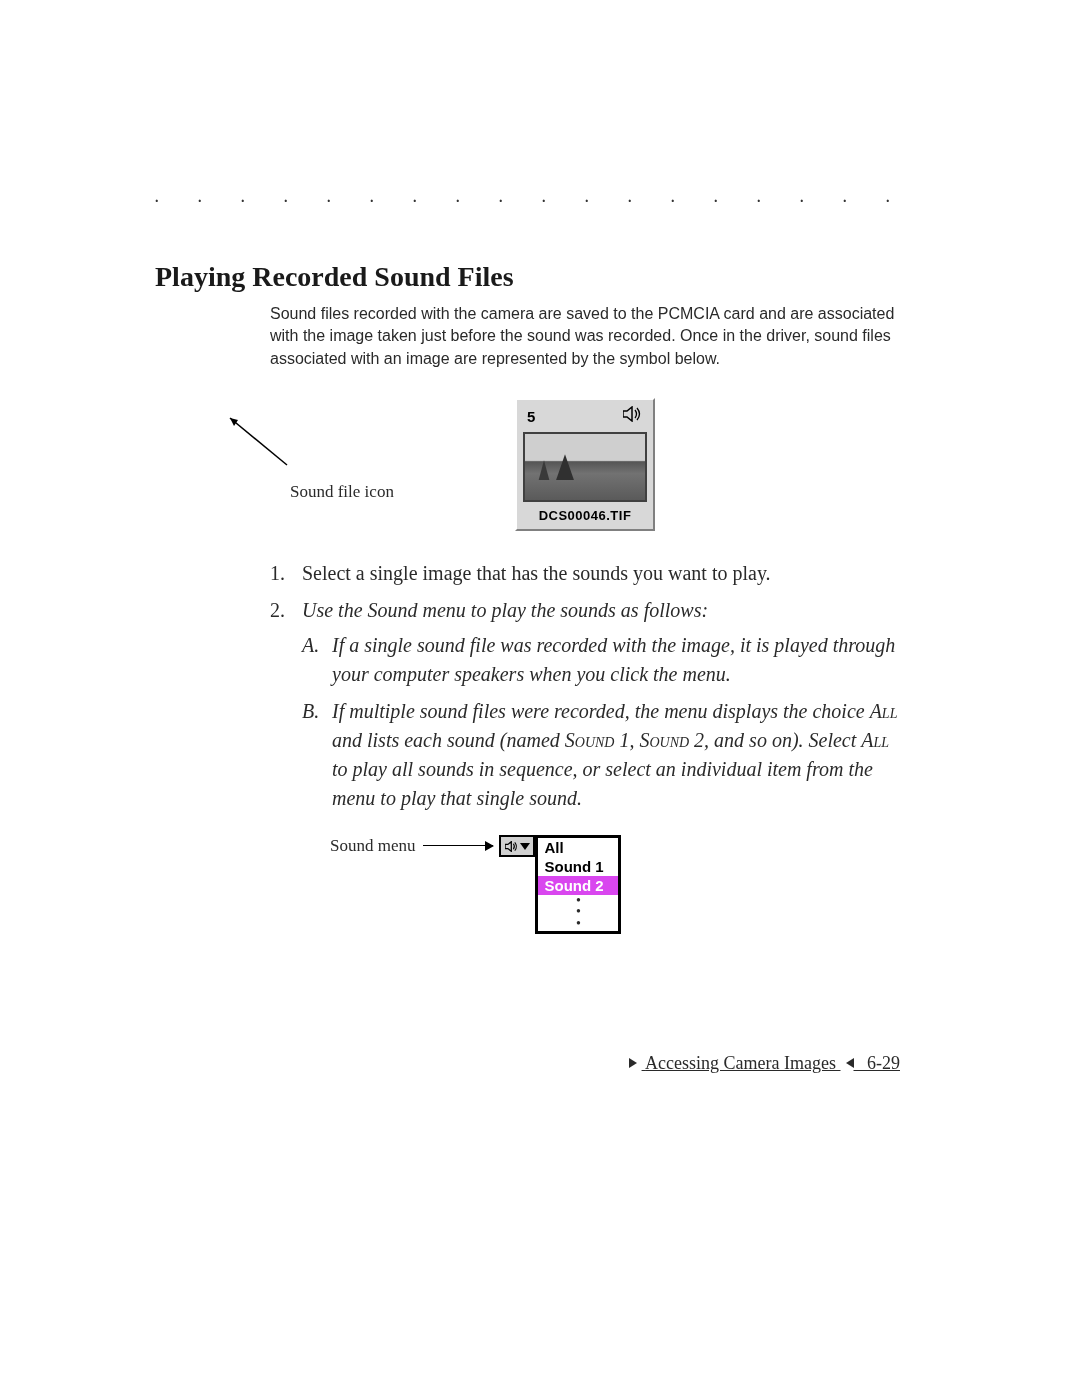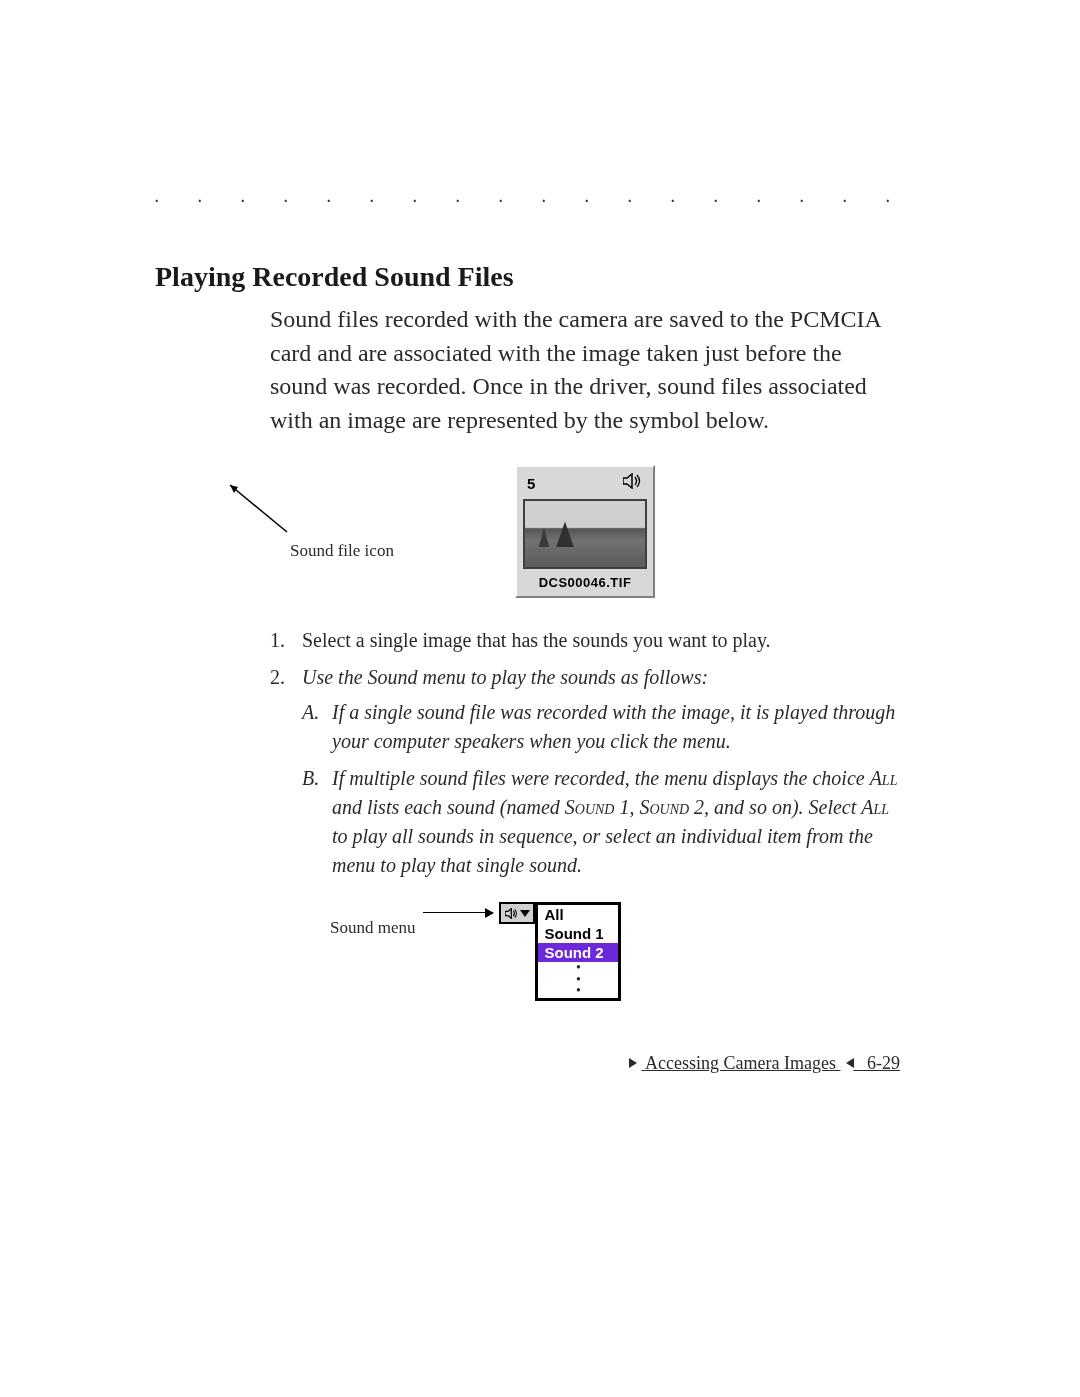--- a/index.html
+++ b/index.html
@@ -24,22 +24,22 @@
       overflow: hidden;
     }
     .heading {
       font-family: 'Century Schoolbook', 'Bookman Old Style', Georgia, serif;
       font-weight: bold;
       font-size: 28px;
       color: #1a1a1a;
       margin-bottom: 10px;
     }
     .intro-para {
-      font-family: Liberation Serif, serif;
-      font-size: 24px;
+      font-family: Liberation Sans, sans-serif;
+      font-size: 16px;
       line-height: 1.4;
       padding-left: 115px;
       margin-bottom: 28px;
     }
     .figure-1 {
       display: flex;
       align-items: flex-start;
       justify-content: center;
       margin-bottom: 28px;
       position: relative;
@@ -150,21 +150,21 @@
       align-items: flex-start;
       justify-content: flex-start;
       padding-left: 175px;
       position: relative;
     }
     .sound-menu-label {
       font-family: 'Lucida Bright', Georgia, serif;
       font-size: 17px;
       color: #2a2a2a;
       margin-right: 8px;
-      margin-top: 16px;
+      margin-top: 1px;
     }
     .arrow-line {
       height: 1px;
       background: #000;
       width: 70px;
       margin-top: 10px;
       position: relative;
     }
     .arrow-line::after {
       content: "";
@@ -198,21 +198,21 @@
     }
     .menu-item {
       font-family: Arial, Helvetica, sans-serif;
       font-weight: bold;
       font-size: 15px;
       padding: 1px 6px;
       background: #fff;
       color: #000;
     }
     .menu-item.selected {
-      background: #6d28d9;
+      background: #d946ef;
       color: #fff;
     }
     .menu-dots {
       text-align: center;
       padding: 0 6px 2px 6px;
       line-height: 0.8;
       font-size: 14px;
     }
     .footer {
       position: absolute;
@@ -249,21 +249,21 @@
         </span>
       </div>
       <div class="thumb-image"></div>
       <div class="thumb-filename">DCS00046.TIF</div>
     </div>
     <div class="arrow-label arrow-1">
       <svg width="70" height="60" style="position:absolute; left:-68px; top:-8px;">
         <line x1="65" y1="55" x2="8" y2="8" stroke="#000" stroke-width="1.5"></line>
         <polygon points="8,8 16,10 12,16" fill="#000"></polygon>
       </svg>
-      <span style="position:relative; top:56px;">Sound file icon</span>
+      <span style="position:relative; top:64px;">Sound file icon</span>
     </div>
   </div>
 
   <div class="ordered-list">
     <div class="list-item">
       <span class="list-num">1.</span>
       <span>Select a single image that has the sounds you want to play.</span>
     </div>
     <div class="list-item">
       <span class="list-num">2.</span>

